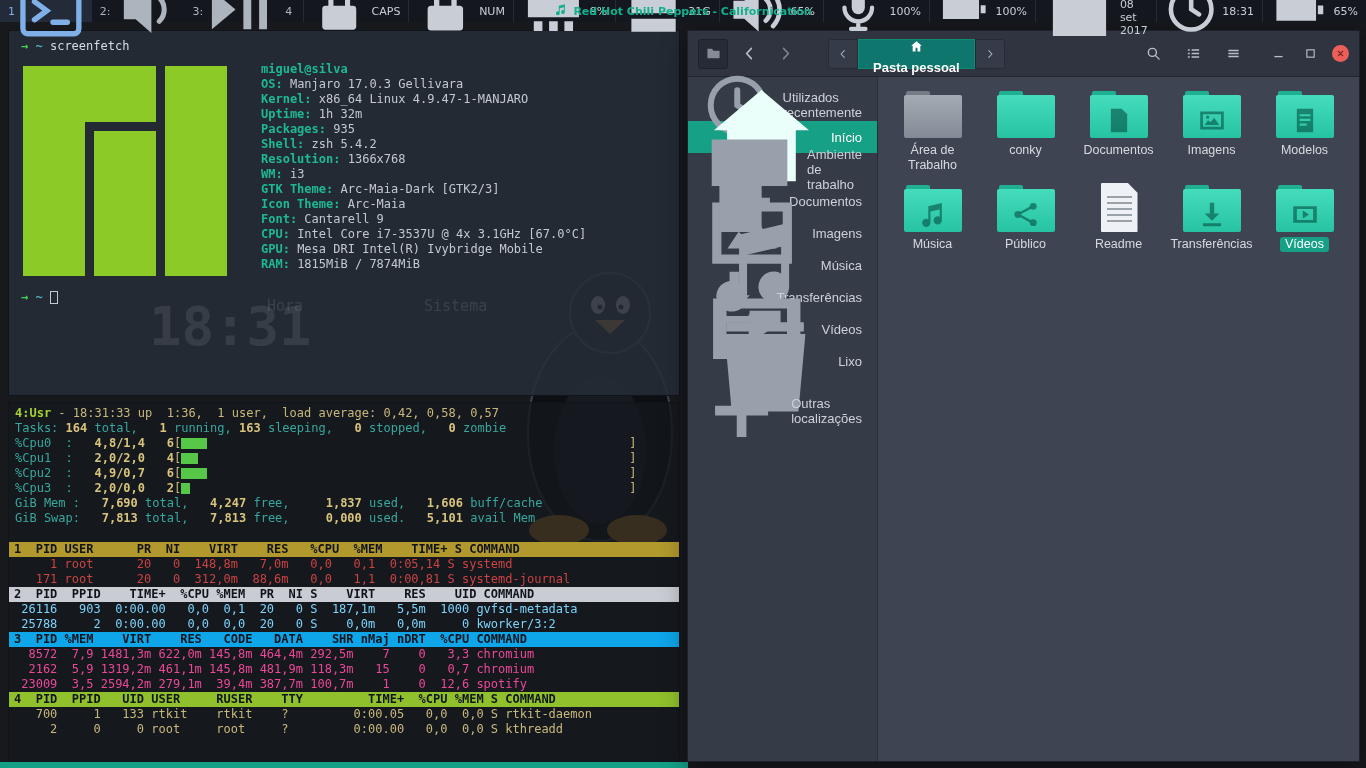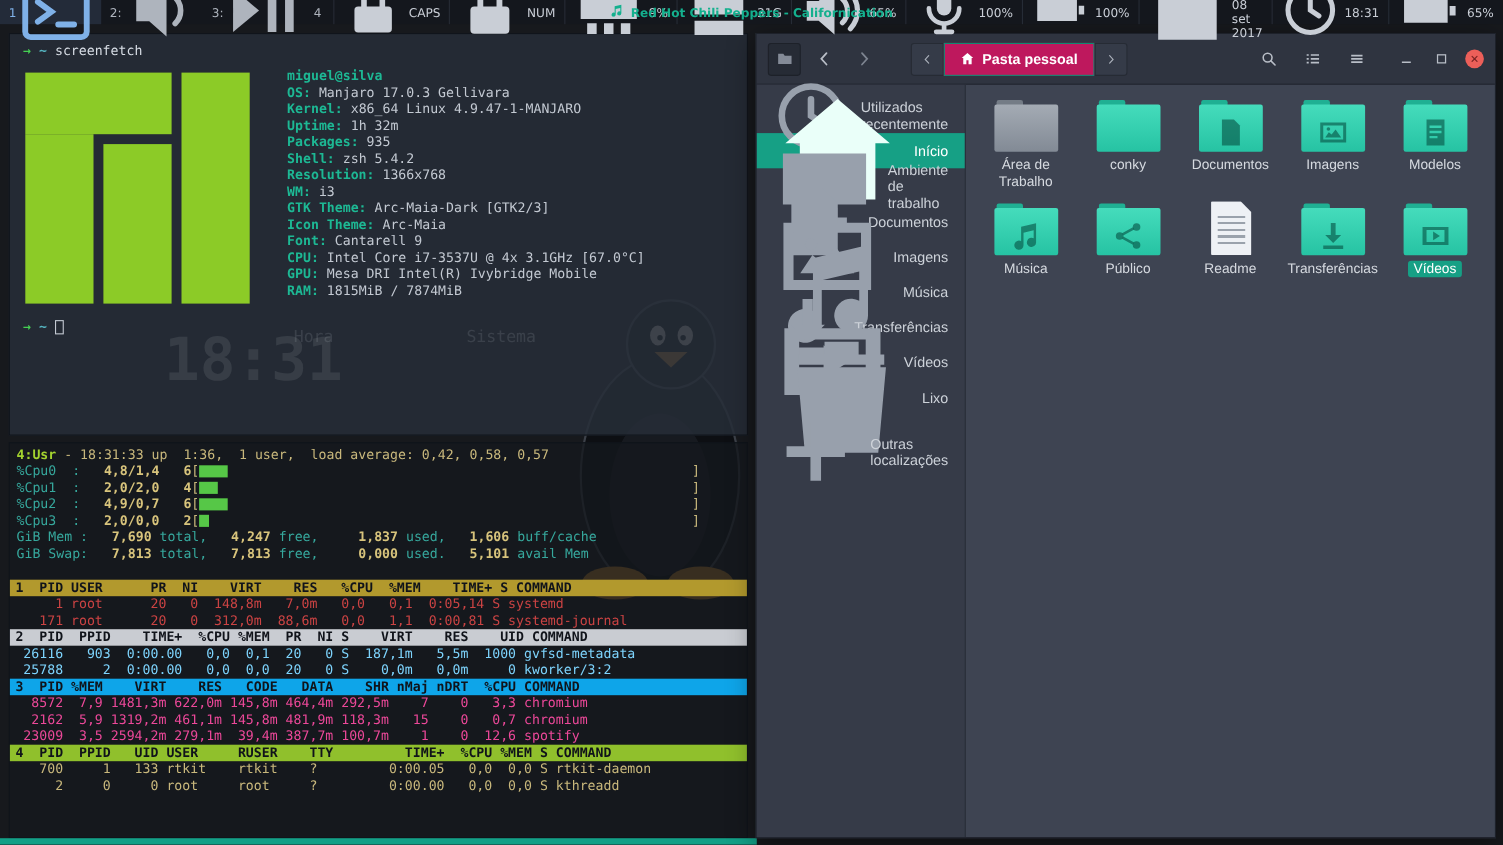--- a/index.html
+++ b/index.html
@@ -91,21 +91,21 @@
           color:#b9bec7; cursor:default; }
   .hbtn svg { width:15px; height:15px; }
   .hbtn.files { background:#262b35; border:1px solid #1d2129; color:#848b97; }
   .hbtn.dim { color:#7d8490; }
   .crumbs { display:flex; margin-left:22px; height:30px; }
   .seg { display:flex; align-items:center; padding:0 9px; background:#353b48; border:1px solid #262b34;
          color:#aab0ba; }
   .seg svg { width:10px; height:10px; }
   .seg.prev { border-radius:3px 0 0 3px; }
   .seg.next { border-radius:0 3px 3px 0; }
-  .seg.active { background:#be185d; border-color:#0f8a72; color:#fff; font-weight:bold; gap:7px; padding:0 14px; }
+  .seg.active { background:#0f766e; border-color:#0f8a72; color:#fff; font-weight:bold; gap:7px; padding:0 14px;flex-direction:column; }
   .seg.active svg { width:13px; height:13px; }
   .fm-right { margin-left:auto; display:flex; align-items:center; gap:10px; }
   .winctl { display:flex; align-items:center; gap:12px; margin-left:10px; }
   .wbtn { width:20px; height:20px; display:flex; align-items:center; justify-content:center; color:#b9bec7; }
   .wbtn svg { width:13px; height:13px; }
   .wbtn.close { width:17px; height:17px; border-radius:50%; background:#ec5f59; color:#7c2424; }
   .wbtn.close svg { width:9px; height:9px; }
 
   .fm-body { display:flex; height:684px; }
   .fm-side { width:190px; background:#363b48; border-right:1px solid #2a2e38; padding-top:12px; flex:none; }
@@ -397,20 +397,21 @@
             <div class="fline2"><span class="flabel2">RAM:</span><span class="fval"> 1815MiB / 7874MiB</span></div>
           </div>
       </div>
     </div>
     <div class="tline bottom-prompt"><span class="arrow">→</span> <span class="tpath">~</span> <span class="cursor"></span></div>
   </div>
 
   <div class="htopwin">
     <div class="hsum">
       <div class="hline"><span class="grn">4:Usr</span><span class="tan"> - 18:31:33 up  1:36,  1 user,  load average: 0,42, 0,58, 0,57</span></div>
+      <div class="hline"><span class="lab">Tasks: </span><span class="num">164 </span><span class="lab">total,   </span><span class="num">1 </span><span class="lab">running, </span><span class="num">163 </span><span class="lab">sleeping,   </span><span class="num">0 </span><span class="lab">stopped,   </span><span class="num">0 </span><span class="lab">zombie</span></div>
       <div>
           <div class="hline"><span class="lab">%Cpu0  :</span><span class="num">   4,8/1,4   6</span><span class="tan">[</span><span class="cpubar"><i style="width: 26px;"></i></span><span class="tan">]</span></div>
           <div class="hline"><span class="lab">%Cpu1  :</span><span class="num">   2,0/2,0   4</span><span class="tan">[</span><span class="cpubar"><i style="width: 17px;"></i></span><span class="tan">]</span></div>
           <div class="hline"><span class="lab">%Cpu2  :</span><span class="num">   4,9/0,7   6</span><span class="tan">[</span><span class="cpubar"><i style="width: 26px;"></i></span><span class="tan">]</span></div>
           <div class="hline"><span class="lab">%Cpu3  :</span><span class="num">   2,0/0,0   2</span><span class="tan">[</span><span class="cpubar"><i style="width: 9px;"></i></span><span class="tan">]</span></div>
         </div>
       <div class="hline"><span class="lab">GiB Mem : </span><span class="num">  7,690 </span><span class="lab">total,   </span><span class="num">4,247 </span><span class="lab">free,   </span><span class="num">  1,837 </span><span class="lab">used,   </span><span class="num">1,606 </span><span class="lab">buff/cache</span></div>
       <div class="hline"><span class="lab">GiB Swap: </span><span class="num">  7,813 </span><span class="lab">total,   </span><span class="num">7,813 </span><span class="lab">free,   </span><span class="num">  0,000 </span><span class="lab">used.   </span><span class="num">5,101 </span><span class="lab">avail Mem</span></div>
     </div>
     <div class="ptable t1 first">

